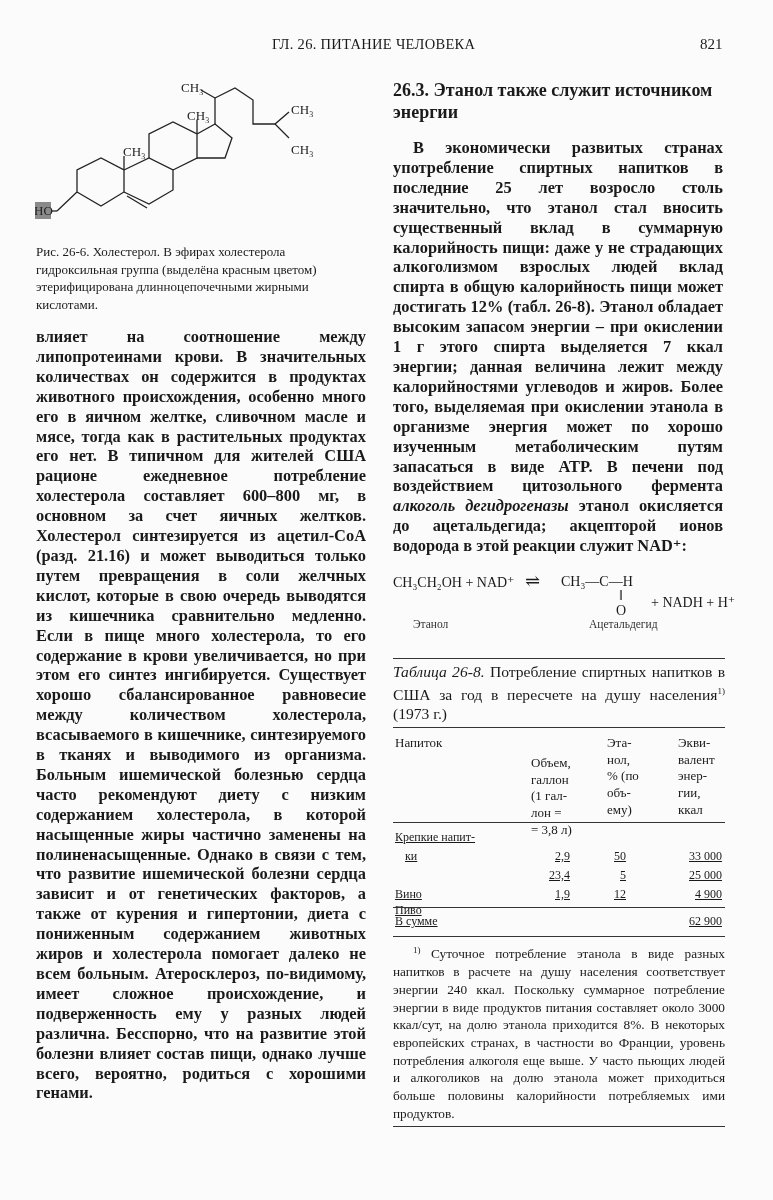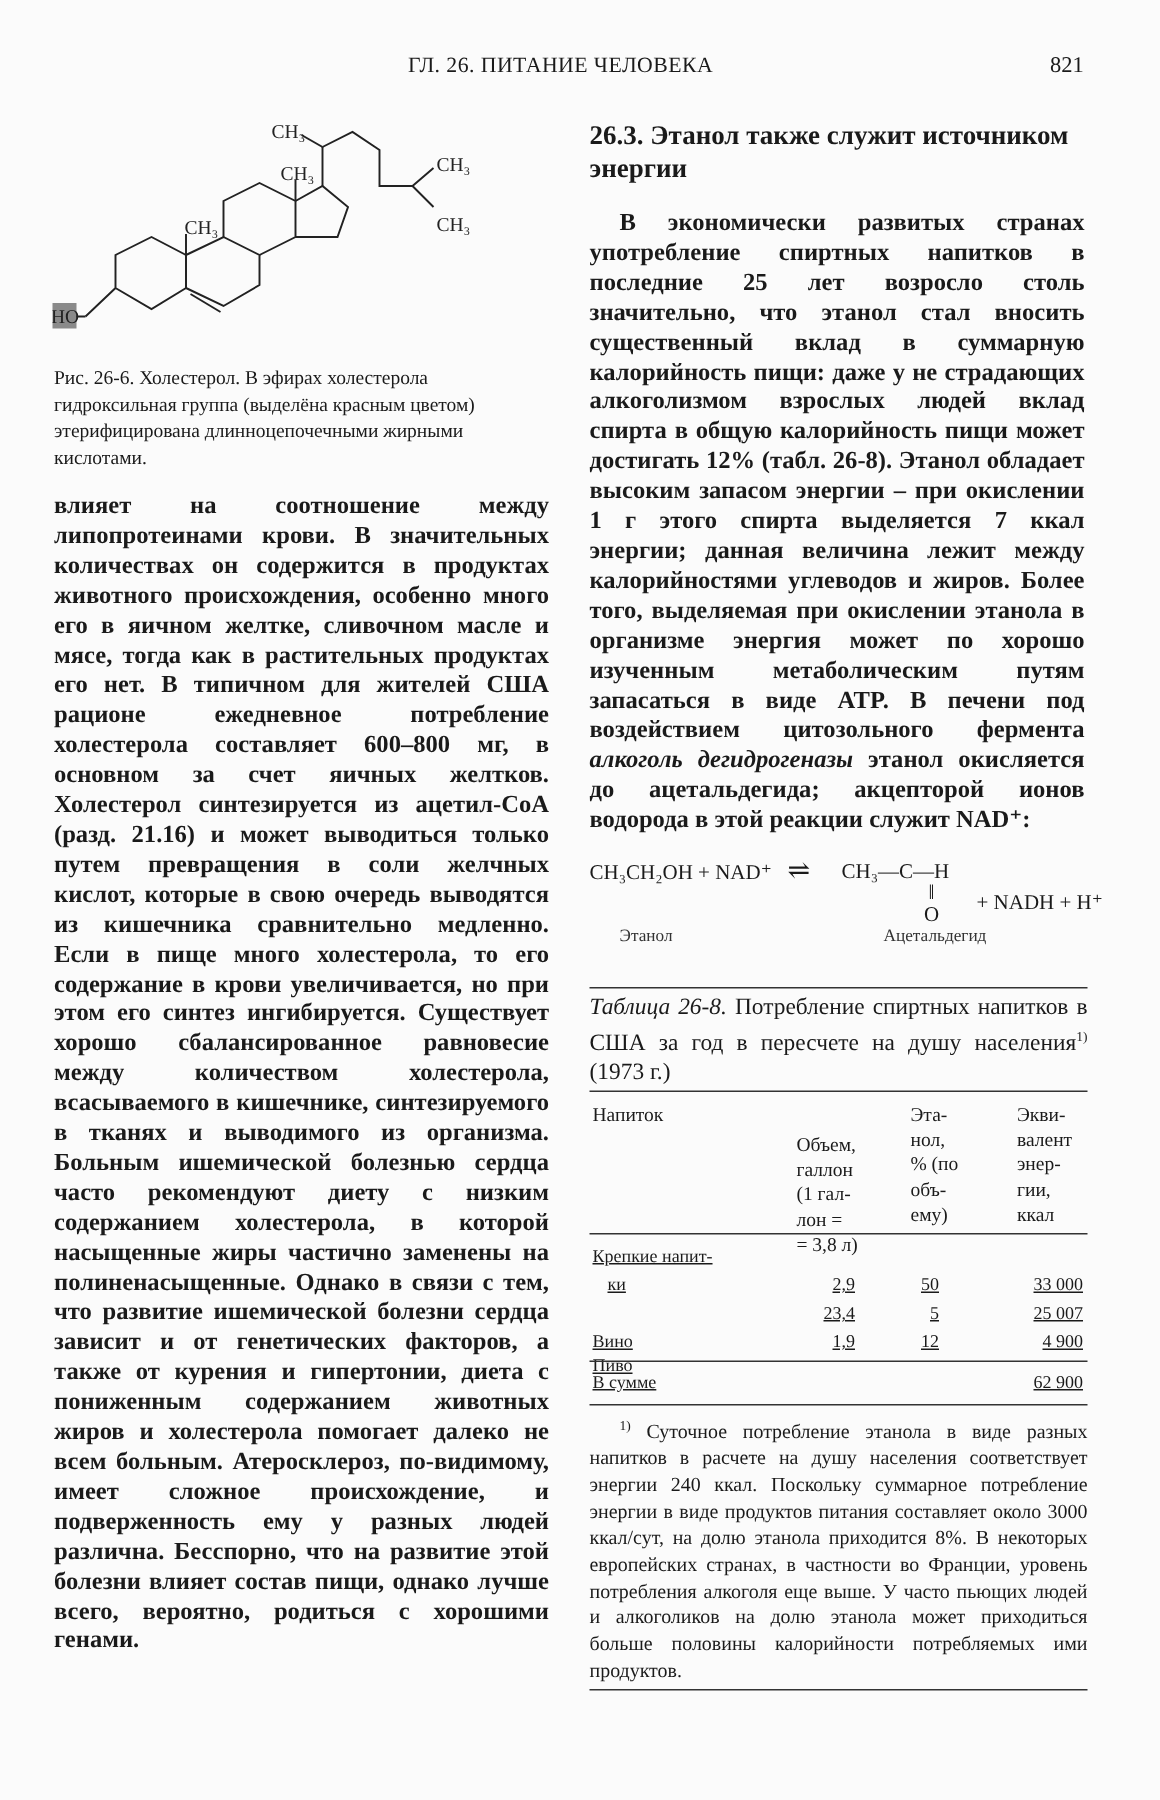--- a/index.html
+++ b/index.html
@@ -134,21 +134,21 @@
   <div class="td" style="left:405px;top:847px;">ки</div>
   <div class="td num" style="left:520px;top:847px;width:50px;">2,9</div>
   <div class="td num" style="left:590px;top:847px;width:36px;">50</div>
   <div class="td num" style="left:660px;top:847px;width:62px;">33 000</div>
 </div>
 
 <div>
   <div class="td" style="left:395px;top:866px;margin-top:35px;">Пиво</div>
   <div class="td num" style="left:520px;top:866px;width:50px;">23,4</div>
   <div class="td num" style="left:590px;top:866px;width:36px;">5</div>
-  <div class="td num" style="left:660px;top:866px;width:62px;">25 007</div>
+  <div class="td num" style="left:660px;top:866px;width:62px;">25 000</div>
 </div>
 
 <div>
   <div class="td" style="left:395px;top:885px;">Вино</div>
   <div class="td num" style="left:520px;top:885px;width:50px;">1,9</div>
   <div class="td num" style="left:590px;top:885px;width:36px;">12</div>
   <div class="td num" style="left:660px;top:885px;width:62px;">4 900</div>
 </div>
 <div class="tbl-rule" style="top:907px;border-top-width:1px;"></div>
 <div>

